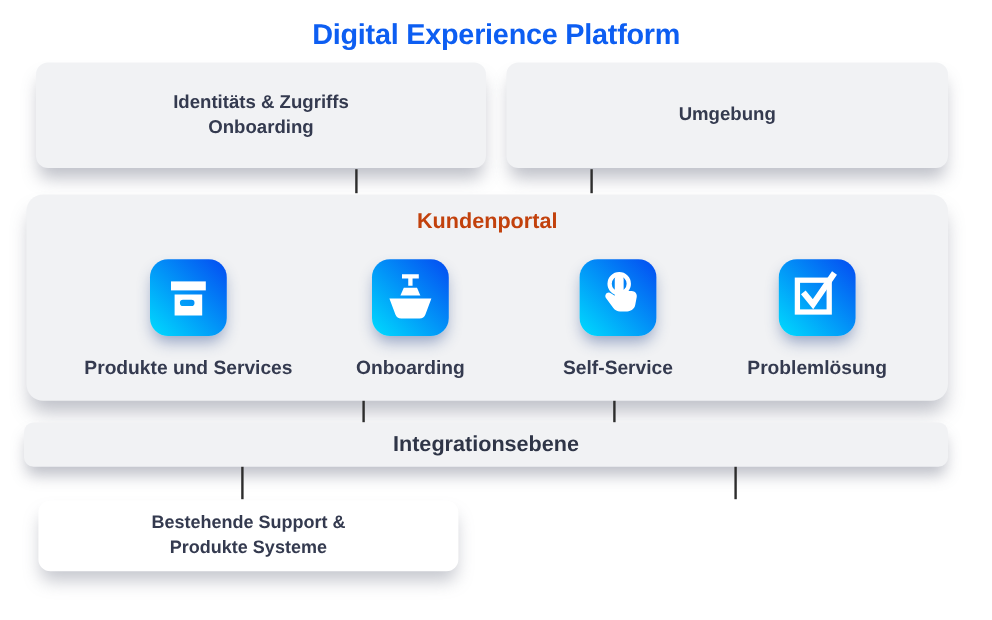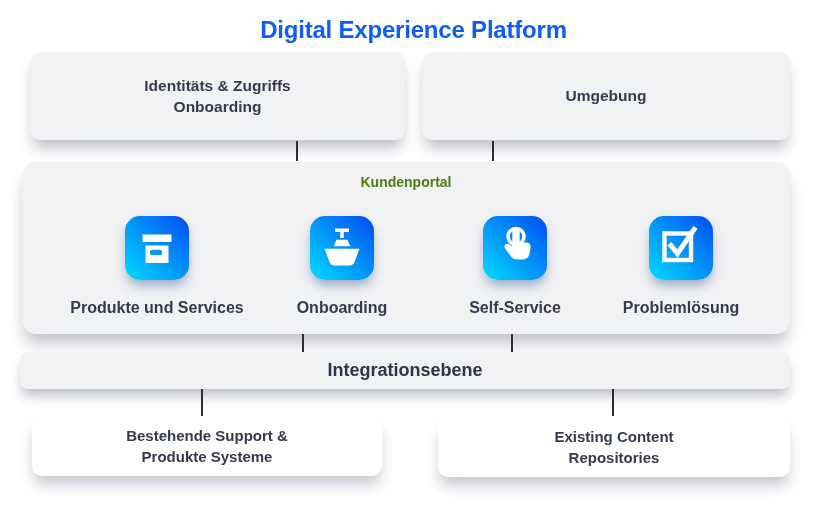--- a/index.html
+++ b/index.html
@@ -33,21 +33,21 @@
     box-shadow:0 10px 14px -2px rgba(110,116,132,0.40);
   }
   .two-line{font-size:15.5px;line-height:1.38;}
   .portal{
     position:absolute;left:22px;top:162px;width:768px;height:172px;
     background:#f1f2f4;border-radius:14px;
     box-shadow:0 12px 16px -3px rgba(110,116,132,0.45);
   }
   .portal-heading{
     position:absolute;left:0;top:12px;width:768px;
-    text-align:center;font-size:14px;font-weight:700;color:#4d7c0f;
+    text-align:center;font-size:18px;font-weight:700;color:#c2410c;
   }
   .portal-item{
     position:absolute;top:54px;width:180px;
     display:flex;flex-direction:column;align-items:center;
   }
   .tile{
     width:64px;height:64px;border-radius:15px;
     background:linear-gradient(to top right,#00dcfe 0%,#0452f2 95%);
     box-shadow:0 7px 12px -2px rgba(40,70,140,0.45);
     display:flex;align-items:center;justify-content:center;
@@ -138,18 +138,14 @@
     <span>Integrationsebene</span>
   </div>
 
   <div class="vline" style="left:201px;top:389px;height:27px;"></div>
   <div class="vline" style="left:612px;top:389px;height:27px;"></div>
 
   <div class="box box-white two-line" style="left:32px;top:417px;width:350px;height:59px;font-size:15px;">
     <div>Bestehende Support &amp;</div>
     <div>Produkte Systeme</div>
   </div>
-  <div class="box box-white two-line" style="left:438px;top:419px;width:352px;height:58px;font-size:15px;">
-    <div>Existing Content</div>
-    <div>Repositories</div>
-  </div>
 
 </div>
 
 </body></html>

